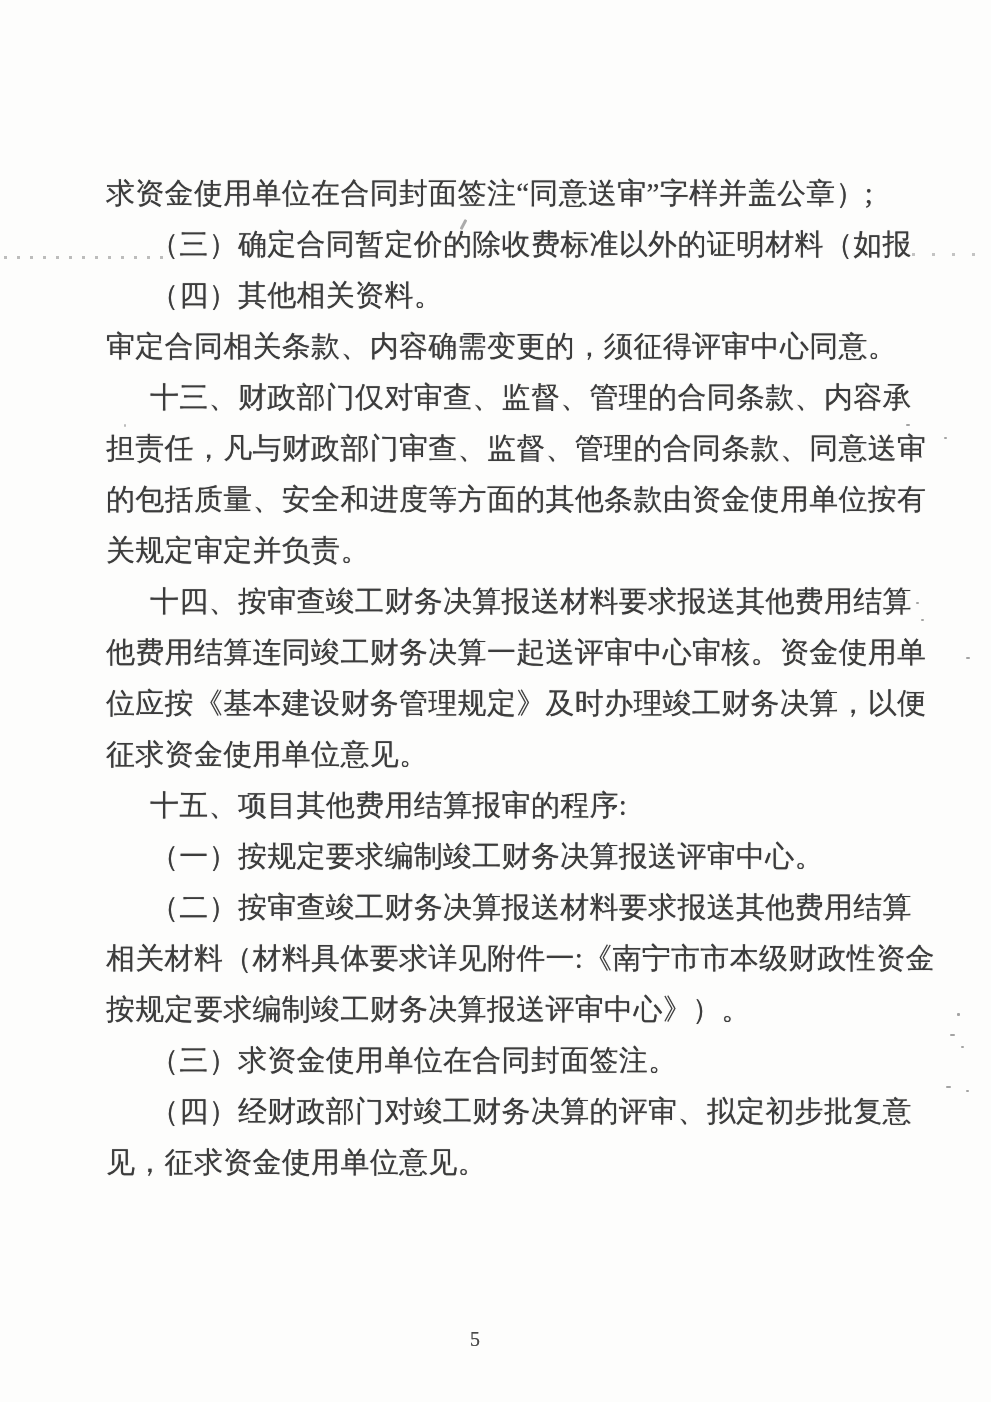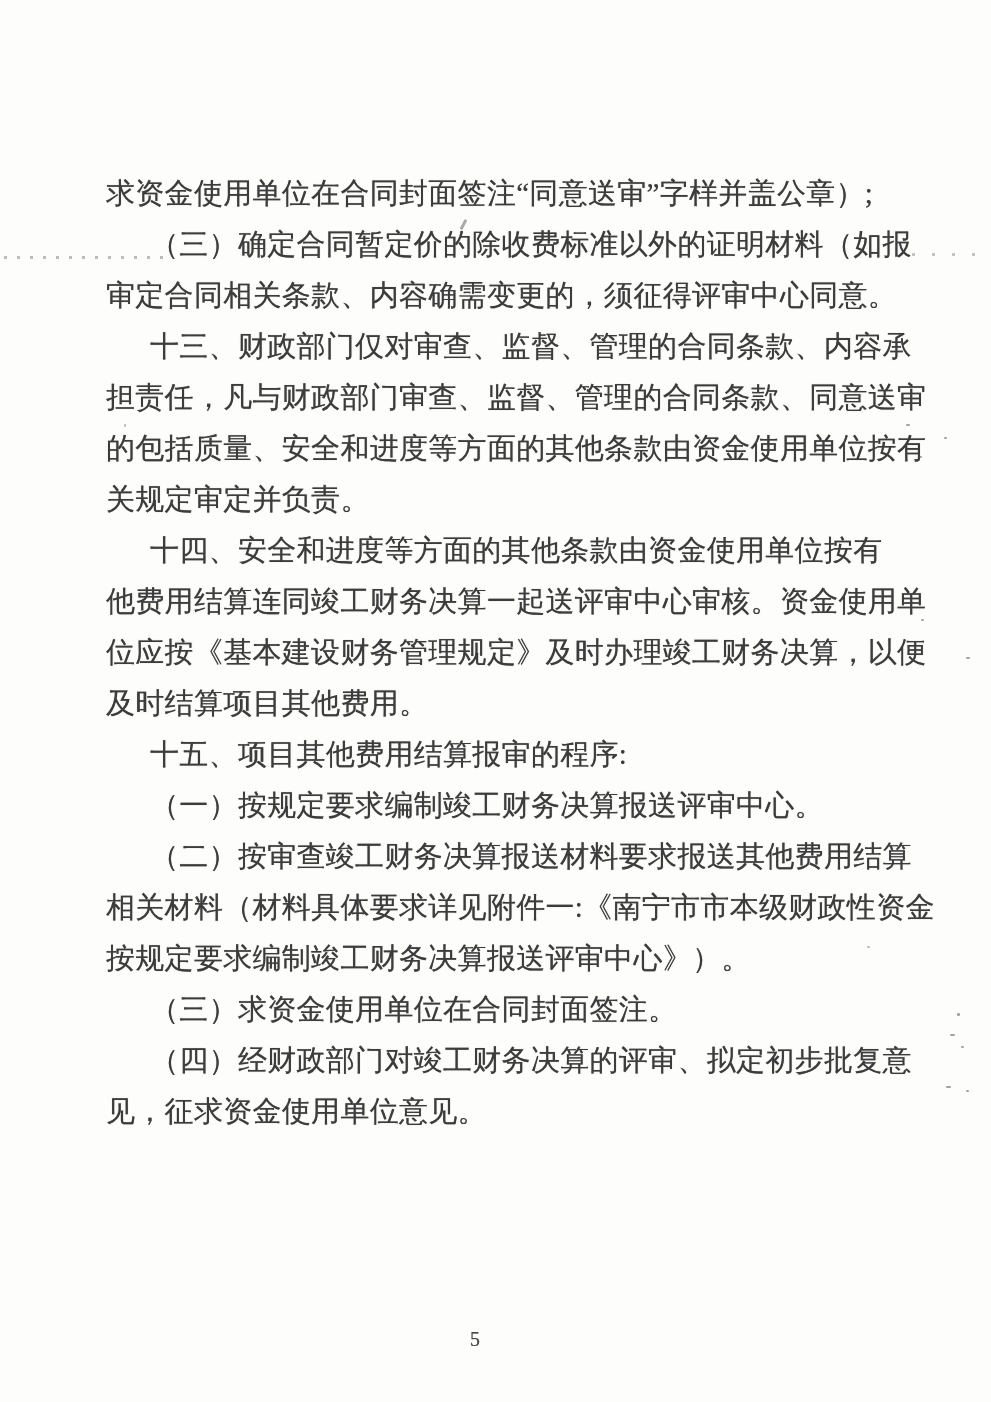--- a/index.html
+++ b/index.html
@@ -83,29 +83,30 @@
   .s14 { left: 867px; top: 946px;  width: 3px; height: 2px; background: rgba(90,90,90,0.4); }
 </style>
 </head>
 <body>
 
 <div class="page">
 
   <div class="textblock">
     <div class="line">求资金使用单位在合同封面签注“同意送审”字样并盖公章）;</div>
     <div class="line indent">（三）确定合同暂定价的除收费标准以外的证明材料（如报</div>
+    <div class="line indent">（四）其他相关资料。</div>
     <div class="line">审定合同相关条款、内容确需变更的，须征得评审中心同意。</div>
     <div class="line indent">十三、财政部门仅对审查、监督、管理的合同条款、内容承</div>
     <div class="line">担责任，凡与财政部门审查、监督、管理的合同条款、同意送审</div>
     <div class="line">的包括质量、安全和进度等方面的其他条款由资金使用单位按有</div>
     <div class="line">关规定审定并负责。</div>
-    <div class="line indent">十四、安全和进度等方面的其他条款由资金使用单位按有</div>
+    <div class="line indent">十四、按审查竣工财务决算报送材料要求报送其他费用结算</div>
     <div class="line">他费用结算连同竣工财务决算一起送评审中心审核。资金使用单</div>
     <div class="line">位应按《基本建设财务管理规定》及时办理竣工财务决算，以便</div>
-    <div class="line">及时结算项目其他费用。</div>
+    <div class="line">征求资金使用单位意见。</div>
     <div class="line indent">十五、项目其他费用结算报审的程序:</div>
     <div class="line indent">（一）按规定要求编制竣工财务决算报送评审中心。</div>
     <div class="line indent">（二）按审查竣工财务决算报送材料要求报送其他费用结算</div>
     <div class="line">相关材料（材料具体要求详见附件一:《南宁市市本级财政性资金</div>
     <div class="line">按规定要求编制竣工财务决算报送评审中心》）。</div>
     <div class="line indent">（三）求资金使用单位在合同封面签注。</div>
     <div class="line indent">（四）经财政部门对竣工财务决算的评审、拟定初步批复意</div>
     <div class="line">见，征求资金使用单位意见。</div>
   </div>
 

